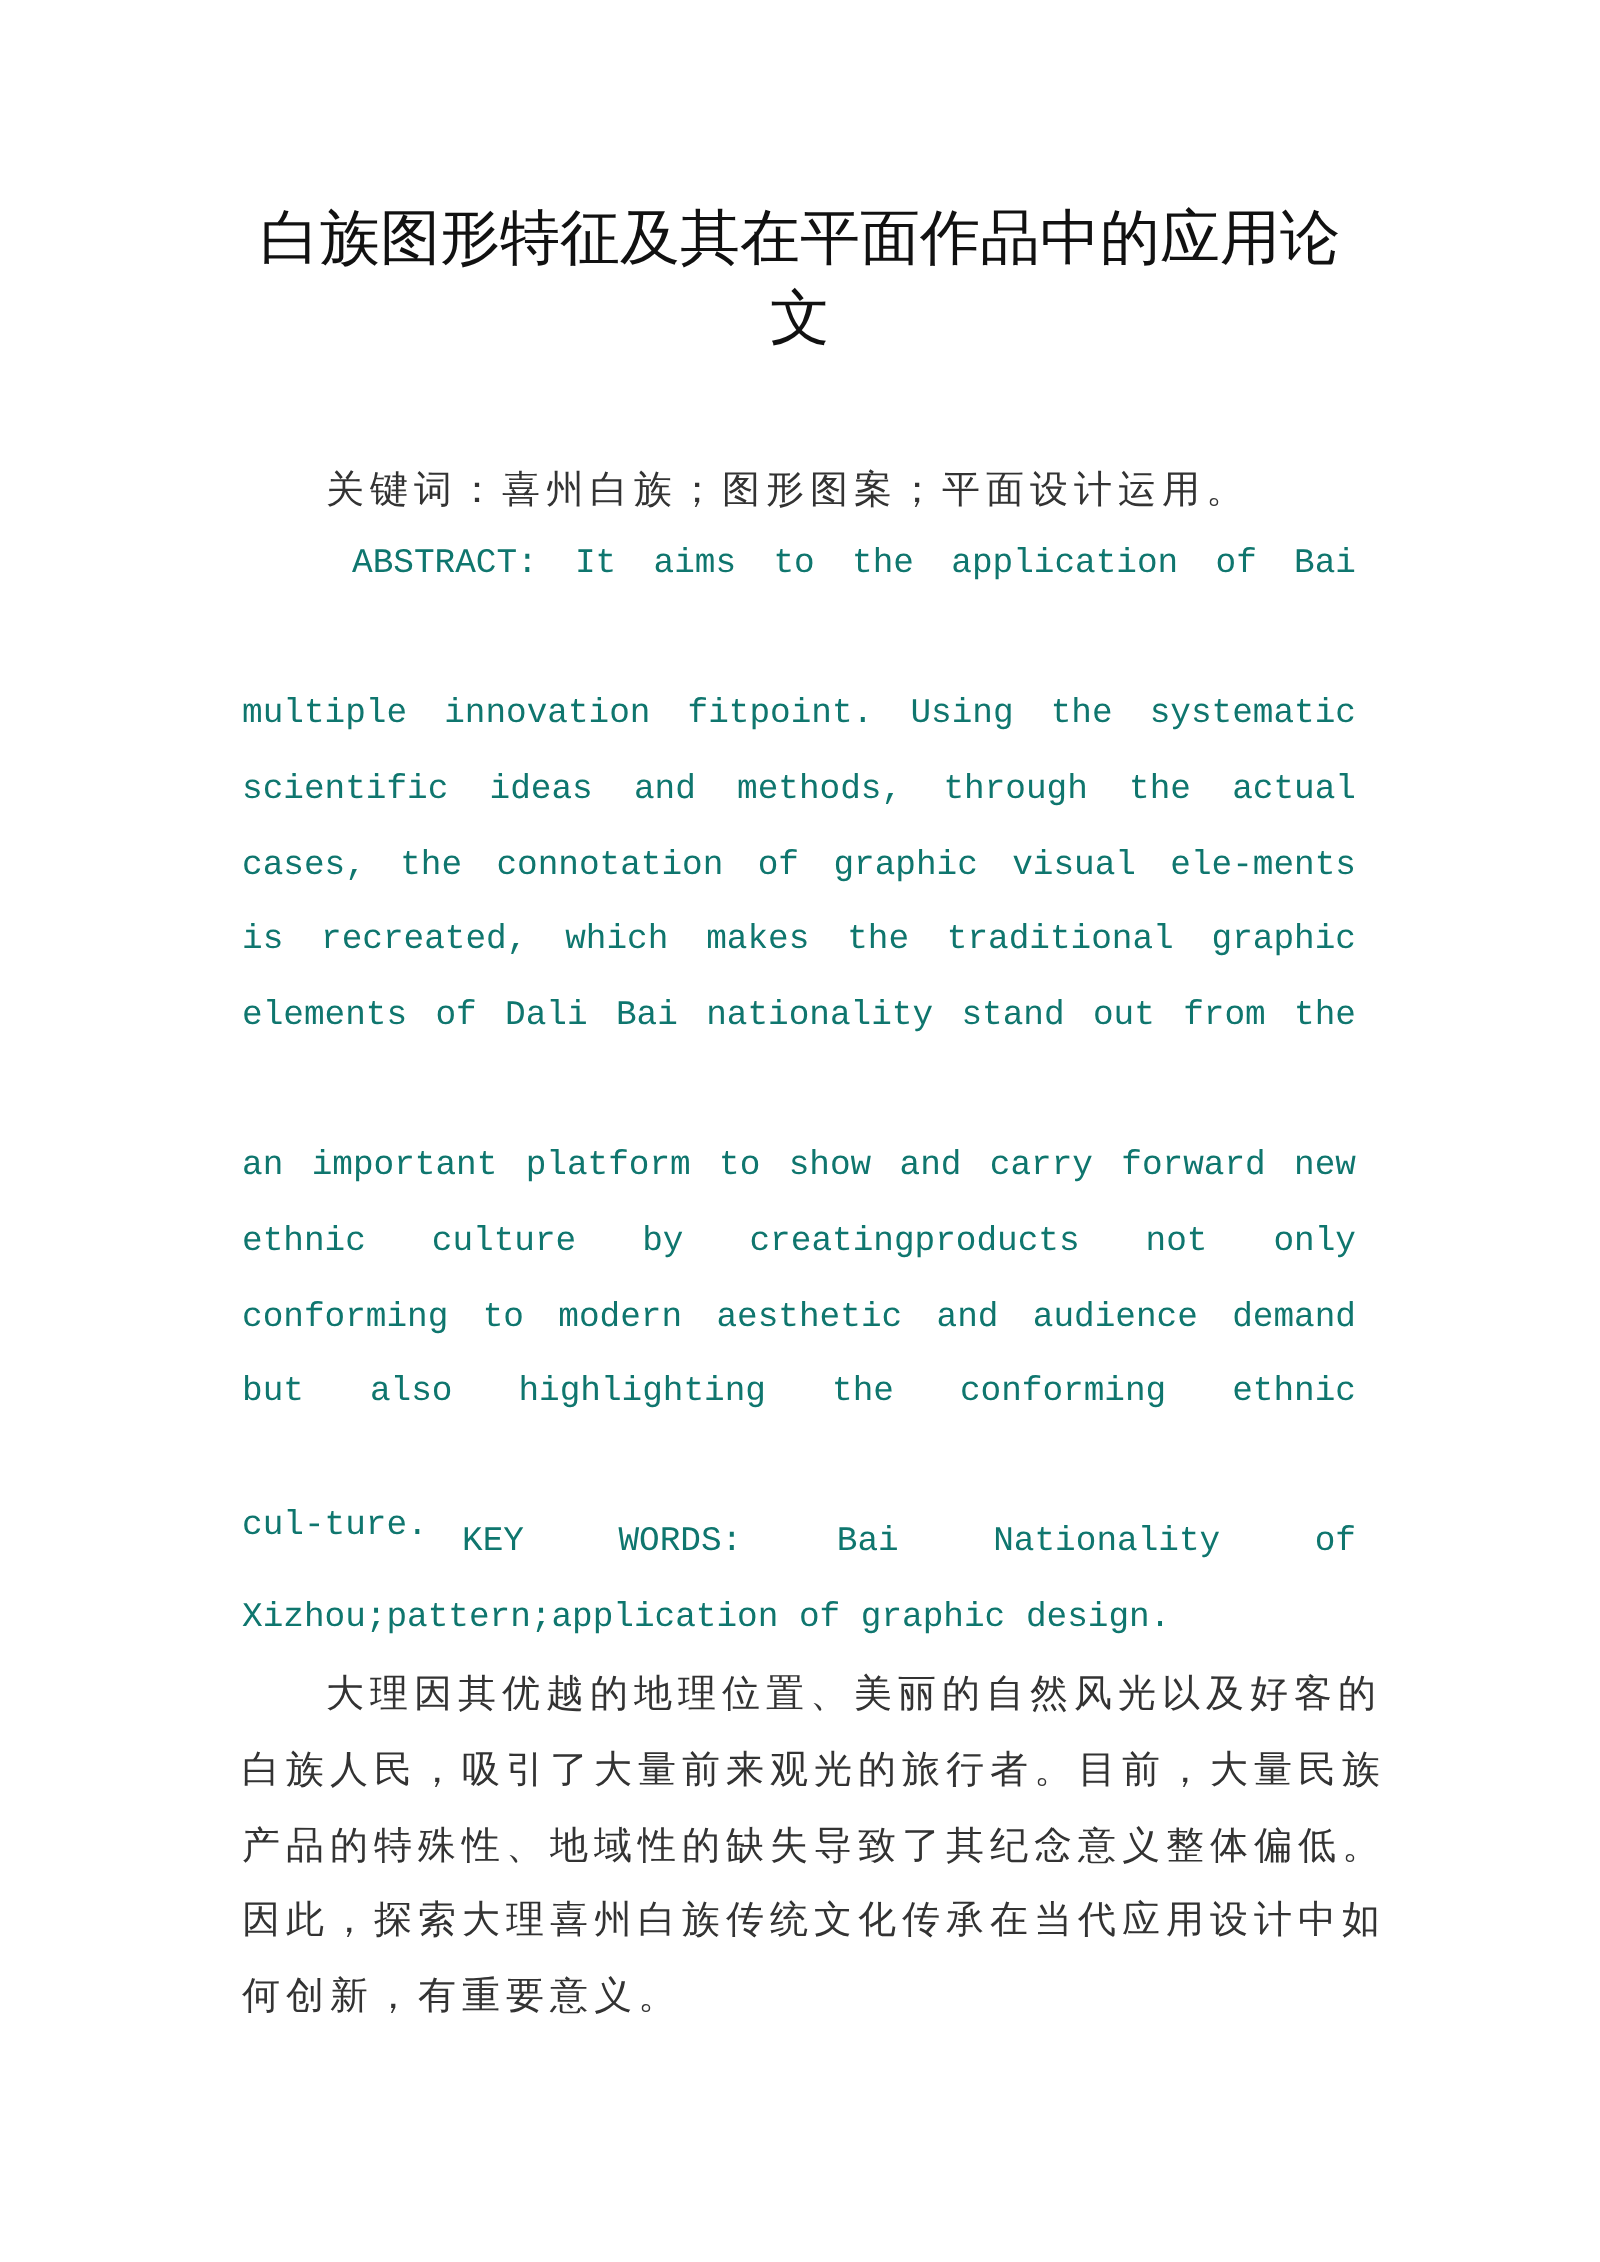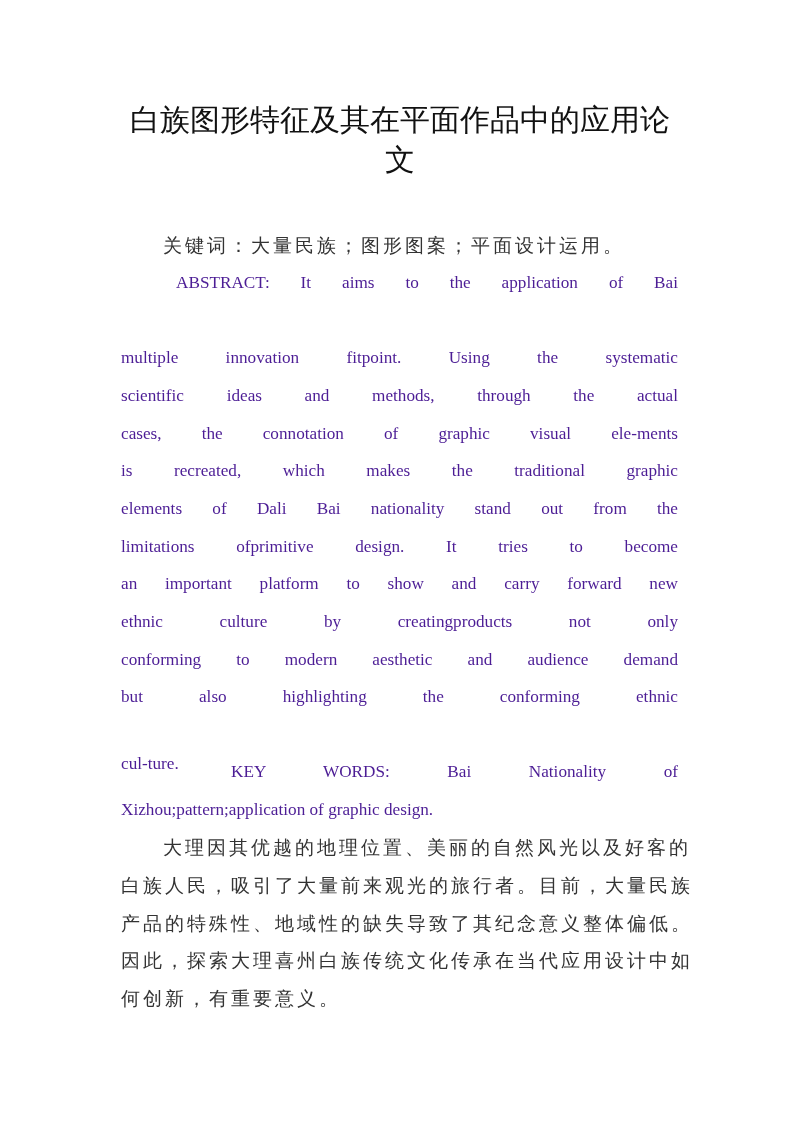--- a/index.html
+++ b/index.html
@@ -32,26 +32,26 @@
       line-height: 40px;
       margin: 0;
       font-weight: normal;
     }
     .t1 { top: 100px; }
     .t2 { top: 140px; }
     .line {
       position: absolute;
       left: 121px;
       width: 557px;
-      font-family: Liberation Serif, serif;
+      font-family: Liberation Mono, monospace;
       font-size: 17.2px;
       line-height: 26px;
       height: 26px;
       white-space: nowrap;
-      color: #4c1d95;
+      color: #0f766e;
       letter-spacing: 0px;
     }
     .justify {
       text-align: justify;
       text-align-last: justify;
     }
     .cjk {
       font-family: "DejaVu Sans", sans-serif;
       font-size: 19px;
       letter-spacing: 3px;
@@ -59,29 +59,28 @@
     }
   </style>
 </head>
 <body>
 
 <div class="page">
 
   <h1 class="title t1">白族图形特征及其在平面作品中的应用论</h1>
   <h1 class="title t2">文</h1>
 
-  <div class="line cjk" style="top:232px; left:163px; width:520px;">关键词：大量民族；图形图案；平面设计运用。</div>
+  <div class="line cjk" style="top:232px; left:163px; width:520px;">关键词：喜州白族；图形图案；平面设计运用。</div>
 
   <div class="line justify" style="top:270px; left:176px; width:502px;">ABSTRACT: It aims to the application of Bai</div>
   <div class="line justify" style="top:345px;">multiple innovation fitpoint. Using the systematic</div>
   <div class="line justify" style="top:421px;">cases, the connotation of graphic visual ele-ments</div>
   <div class="line justify" style="top:383px;">scientific ideas and methods, through the actual</div>
   <div class="line justify" style="top:458px;">is recreated, which makes the traditional graphic</div>
   <div class="line justify" style="top:496px;">elements of Dali Bai nationality stand out from the</div>
-  <div class="line justify" style="top:534px;">limitations ofprimitive design. It tries to become</div>
   <div class="line justify" style="top:571px;">an important platform to show and carry forward new</div>
   <div class="line justify" style="top:609px;">ethnic culture by creatingproducts not only</div>
   <div class="line justify" style="top:647px;">conforming to modern aesthetic and audience demand</div>
   <div class="line justify" style="top:684px;">but also highlighting the conforming ethnic</div>
   <div class="line" style="top:722px;margin-top:29px;">cul-ture.</div>
 
   <div class="line justify" style="top:759px; left:231px; width:447px;">KEY WORDS: Bai Nationality of</div>
   <div class="line" style="top:797px;">Xizhou;pattern;application of graphic design.</div>
 
   <div class="line cjk" style="top:834px; left:163px; width:520px;">大理因其优越的地理位置、美丽的自然风光以及好客的</div>

